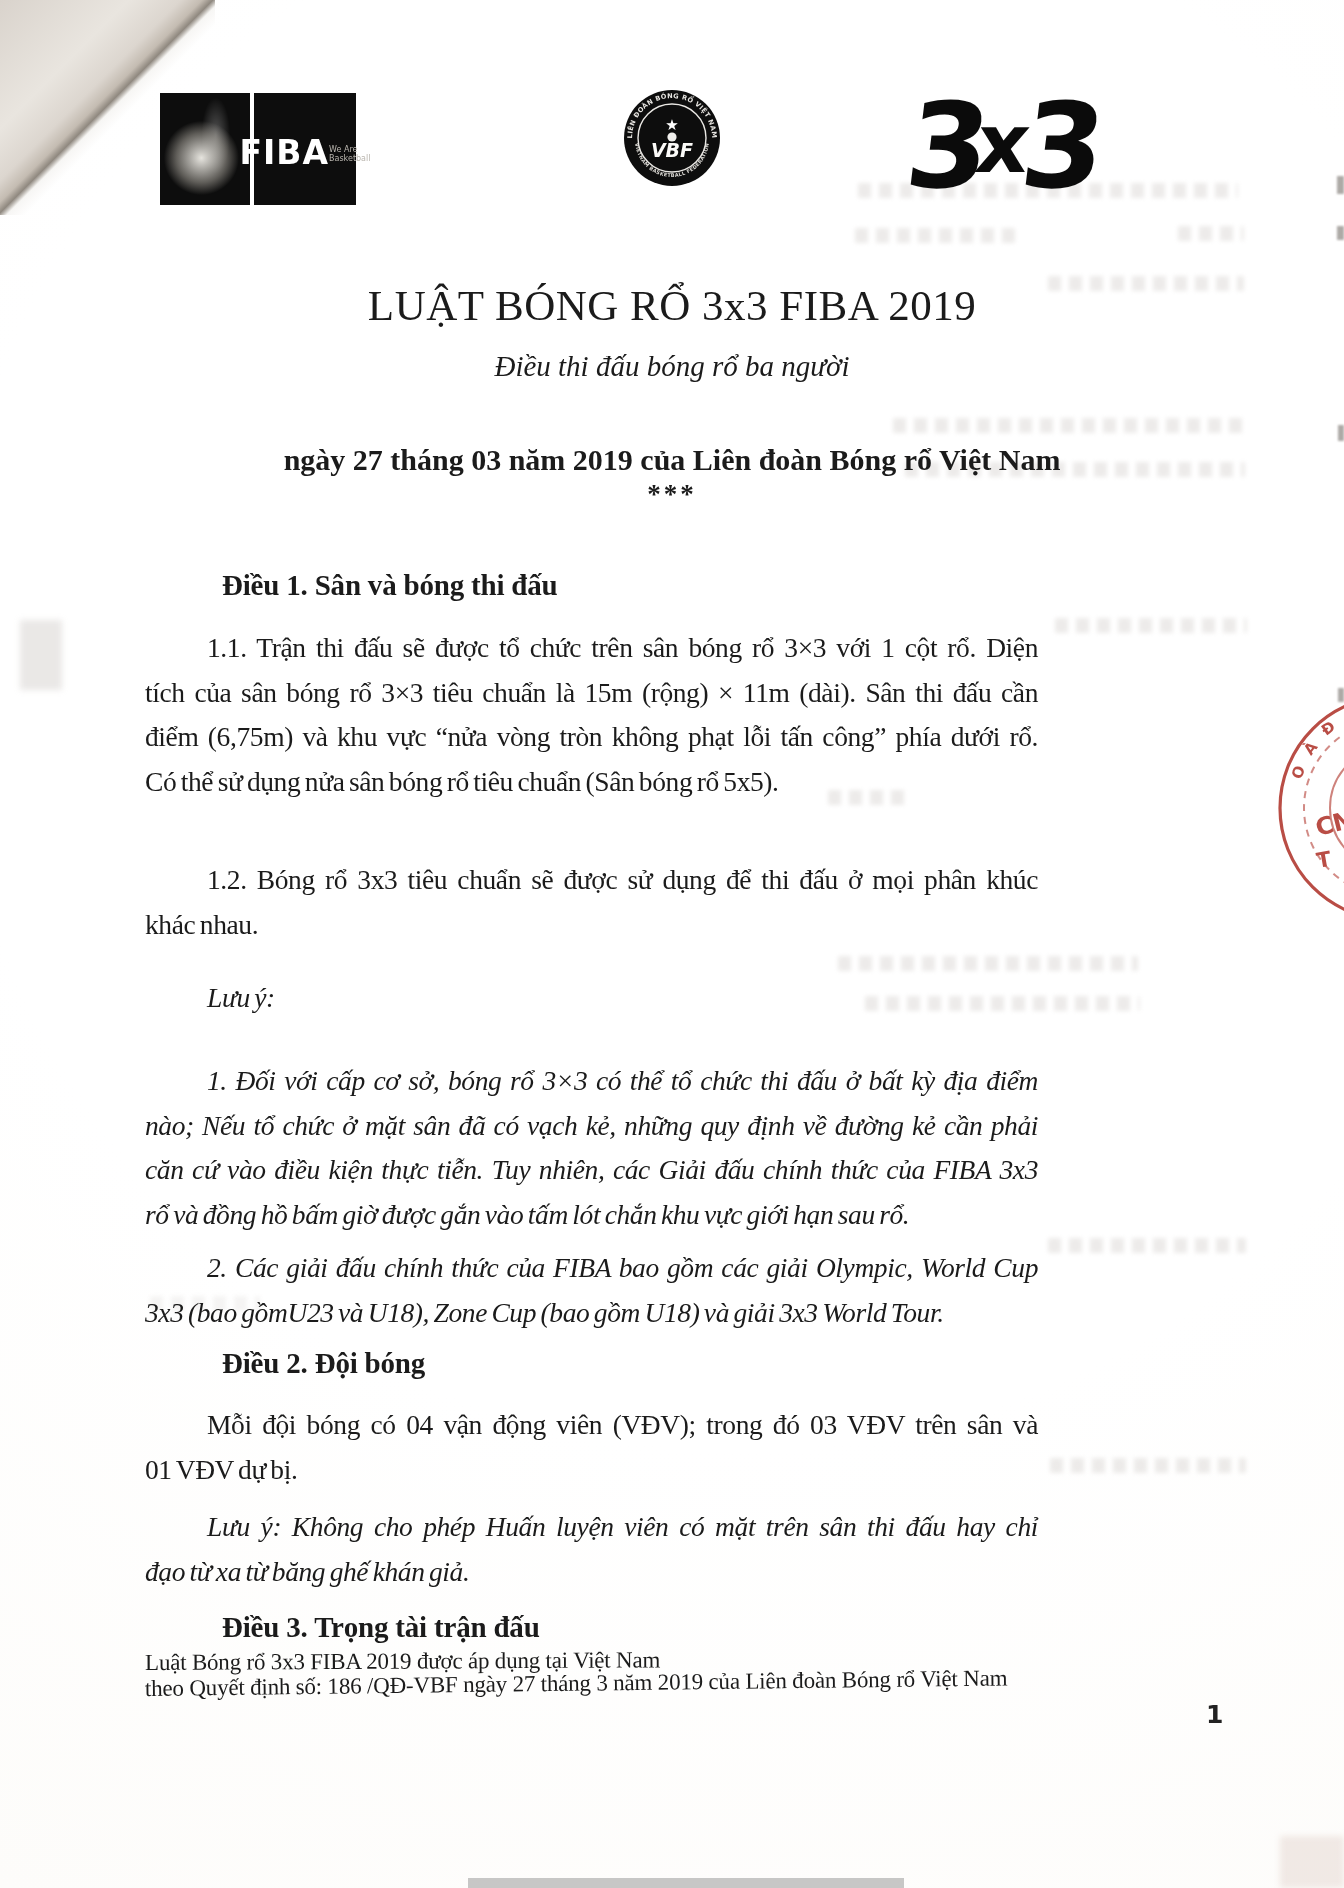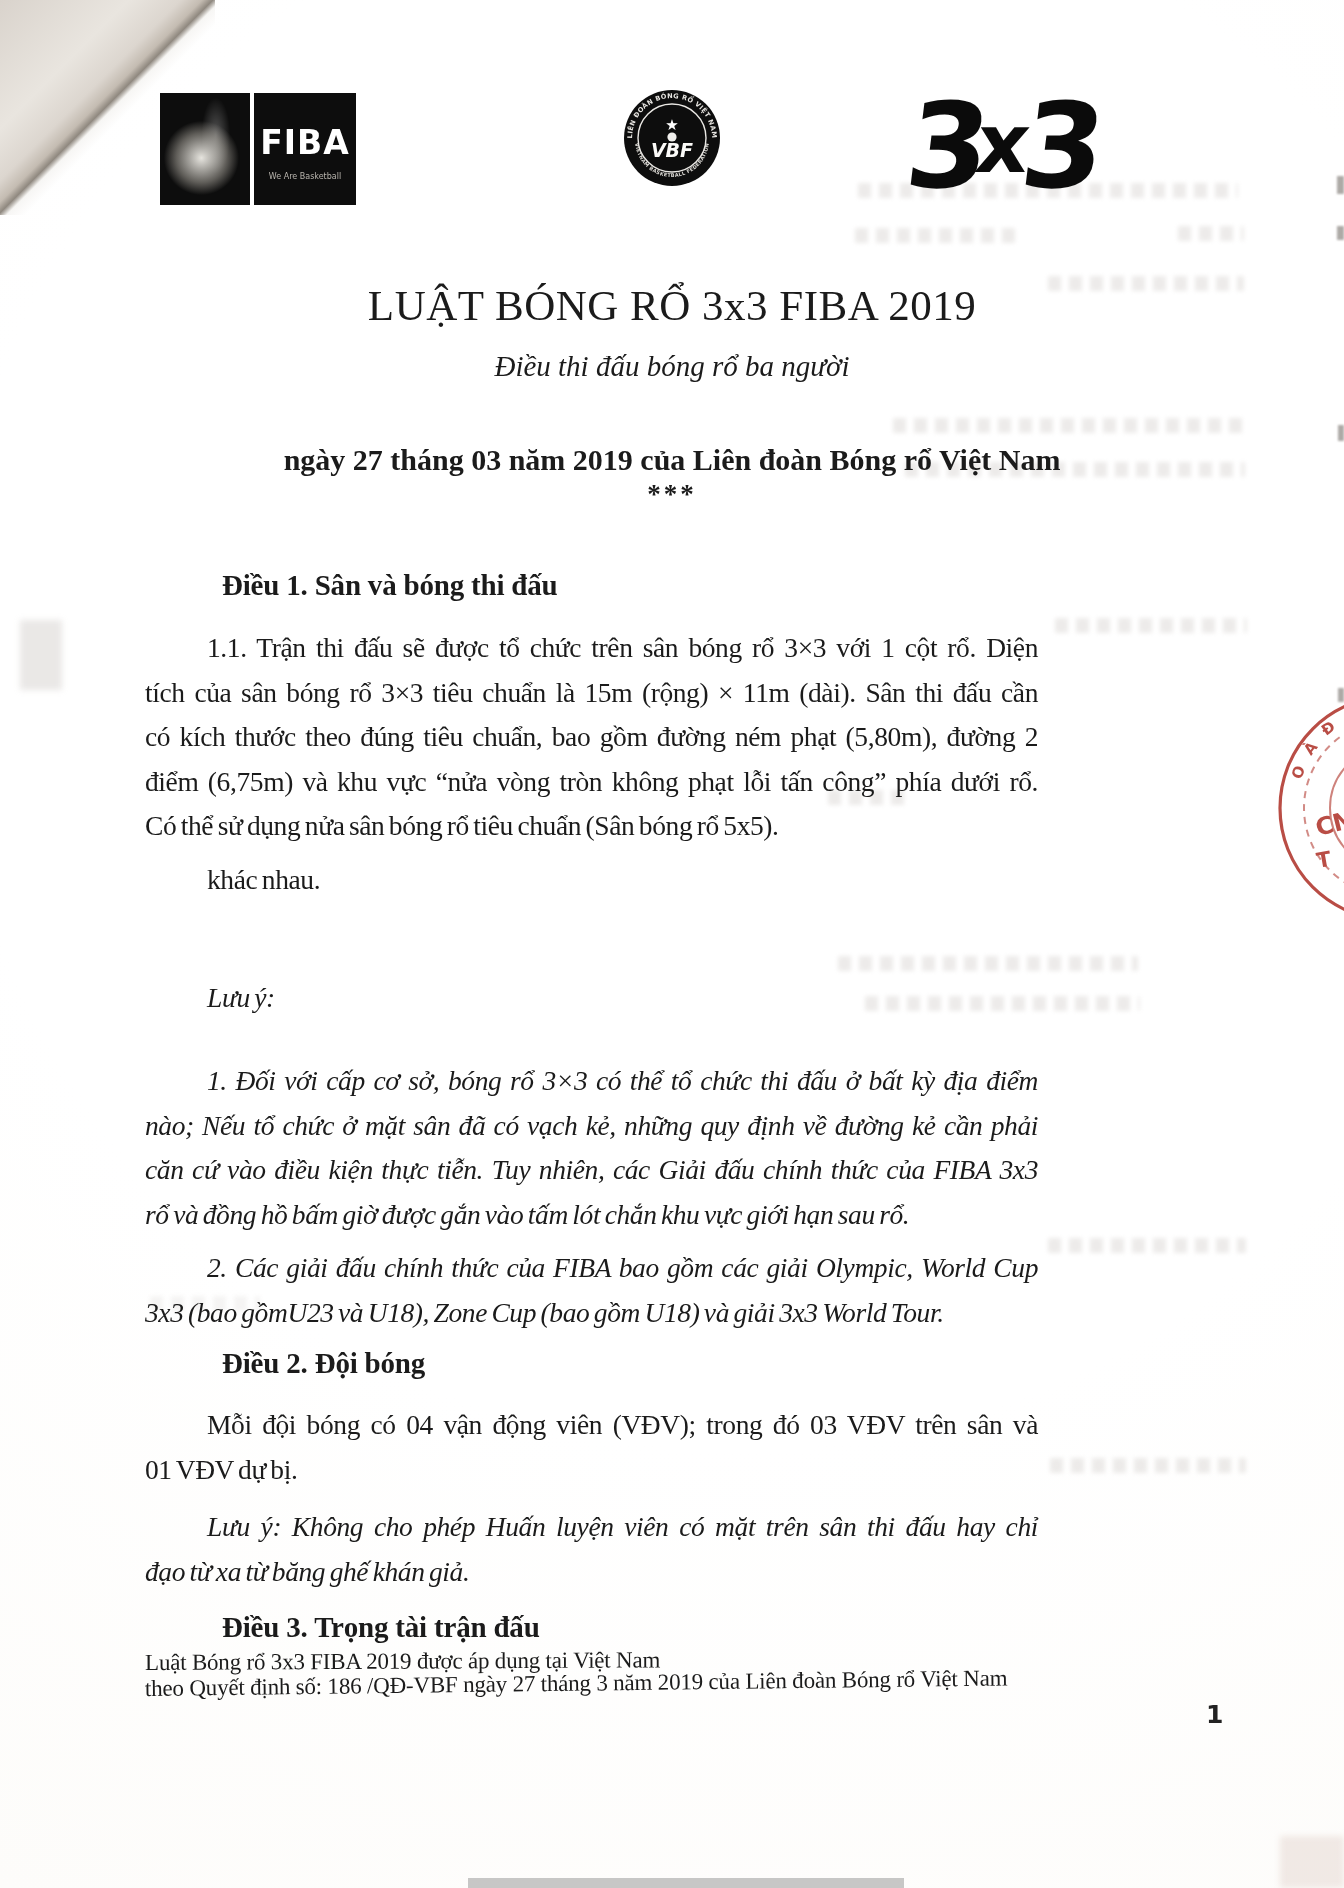--- a/index.html
+++ b/index.html
@@ -29,21 +29,21 @@
   .fiba-logo{position:absolute;left:160px;top:93px;width:196px;height:112px;display:flex;gap:4px;}
   .fiba-ball-panel{
     width:90px;height:112px;
     background:
       radial-gradient(ellipse 58% 46% at 46% 58%, rgba(242,240,234,.95), rgba(196,191,181,.45) 48%, rgba(40,38,36,0) 72%),
       radial-gradient(ellipse 26% 55% at 62% 38%, rgba(255,255,255,.30), transparent 62%),
       #0d0d0d;
   }
   .fiba-text-panel{
     width:102px;height:112px;background:#0d0d0d;color:#fff;
-    display:flex;flex-direction:column;align-items:center;justify-content:center;
+    display:flex;flex-direction:row;align-items:center;justify-content:center;
   }
   .fiba-wordmark{font-family:"DejaVu Sans",sans-serif;font-weight:bold;font-size:33px;letter-spacing:1px;margin-top:6px;}
   .fiba-tagline{font-family:"DejaVu Sans",sans-serif;font-size:8px;color:#b9b5ae;margin-top:10px;filter:blur(.4px);}
   .vbf-logo{position:absolute;left:622px;top:84px;}
   .x3-logo{
     position:absolute;left:903px;top:86px;width:200px;height:120px;
     display:flex;align-items:center;justify-content:center;
     font-family:"DejaVu Sans",sans-serif;font-weight:bold;color:#0b0b0b;
     transform:skewX(-7deg);line-height:.9;
   }
@@ -141,25 +141,25 @@
 
   <div class="center-line doc-title">LUẬT BÓNG RỔ 3x3 FIBA 2019</div>
   <div class="center-line doc-subtitle">Điều thi đấu bóng rổ ba người</div>
   <div class="center-line decree2">ngày 27 tháng 03 năm 2019 của Liên đoàn Bóng rổ Việt Nam</div>
   <div class="center-line stars">***</div>
 
   <div class="heading" style="top:565px;">Điều 1. Sân và bóng thi đấu</div>
   <div class="para" style="top:626px;">
       <div class="line">1.1. Trận thi đấu sẽ được tổ chức trên sân bóng rổ 3×3 với 1 cột rổ. Diện</div>
       <div class="line">tích của sân bóng rổ 3×3 tiêu chuẩn là 15m (rộng) × 11m (dài). Sân thi đấu cần</div>
-      <div class="line">có kích thước theo đúng tiêu chuẩn, bao gồm đường ném phạt (5,80m), đường 2</div>
       <div class="line">điểm (6,75m) và khu vực “nửa vòng tròn không phạt lỗi tấn công” phía dưới rổ.</div>
       <div class="line final">Có thể sử dụng nửa sân bóng rổ tiêu chuẩn (Sân bóng rổ 5x5).</div>
     </div>
   <div class="para" style="top:858px;">
+      <div class="line">1.2. Bóng rổ 3x3 tiêu chuẩn sẽ được sử dụng để thi đấu ở mọi phân khúc</div>
       <div class="line final">khác nhau.</div>
     </div>
   <div class="para italic" style="top:976px;">
     <div class="line final" style="padding-left:62px;">Lưu ý:</div>
   </div>
   <div class="para italic" style="top:1015px;margin-top:44px;">
       <div class="line">1. Đối với cấp cơ sở, bóng rổ 3×3 có thể tổ chức thi đấu ở bất kỳ địa điểm</div>
       <div class="line">nào; Nếu tổ chức ở mặt sân đã có vạch kẻ, những quy định về đường kẻ cần phải</div>
       <div class="line">căn cứ vào điều kiện thực tiễn. Tuy nhiên, các Giải đấu chính thức của FIBA 3x3</div>
       <div class="line final">rổ và đồng hồ bấm giờ được gắn vào tấm lót chắn khu vực giới hạn sau rổ.</div>

